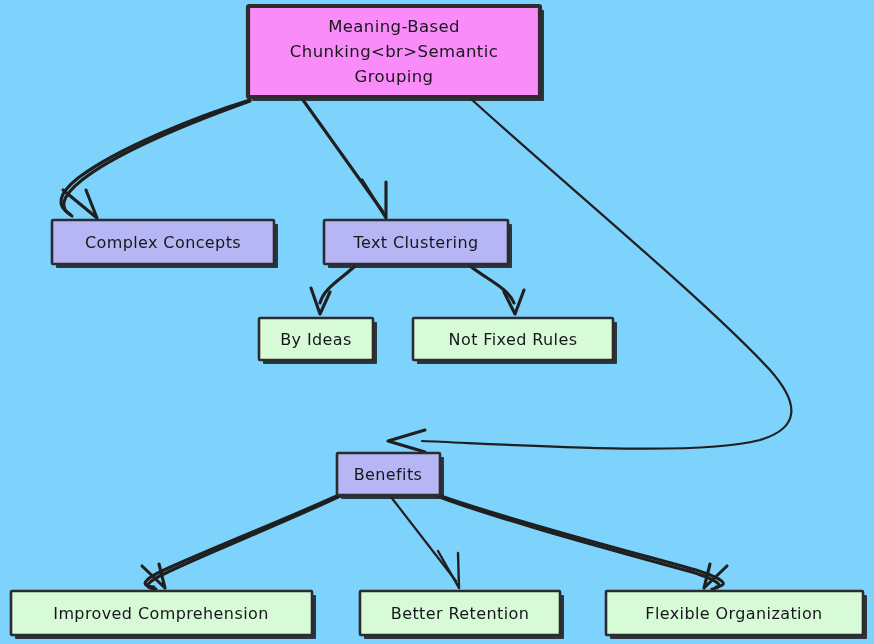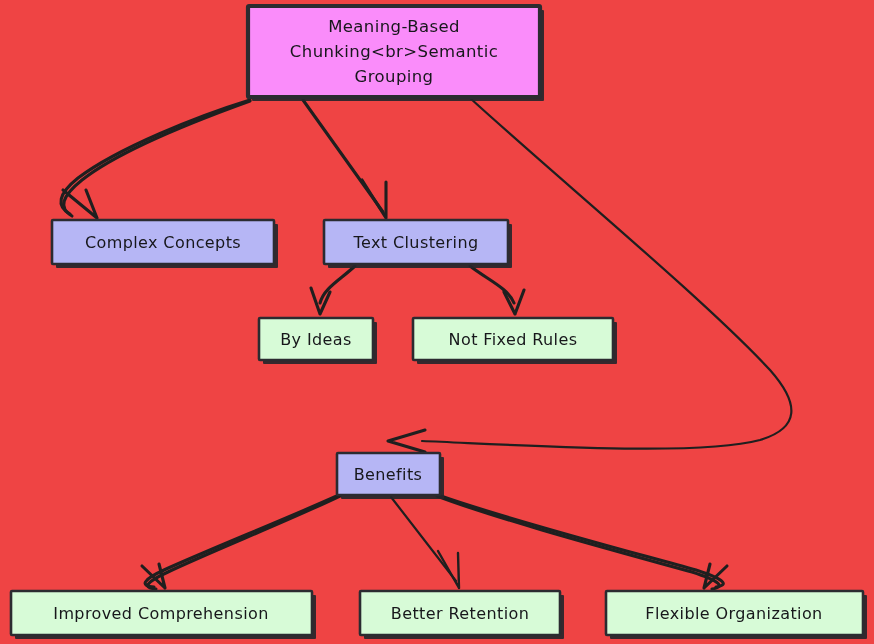--- a/index.html
+++ b/index.html
@@ -10,21 +10,21 @@
   body {
     width: 874px;
     height: 644px;
     overflow: hidden;
     font-family: "DejaVu Sans", sans-serif;
   }
   #diagram-root {
     position: relative;
     width: 874px;
     height: 644px;
-    background: #ef4444;
+    background: #7dd3fc;
   }
   svg#flowchart {
     position: absolute;
     left: 0;
     top: 0;
     width: 874px;
     height: 644px;
     display: block;
   }
   .edge-path {

